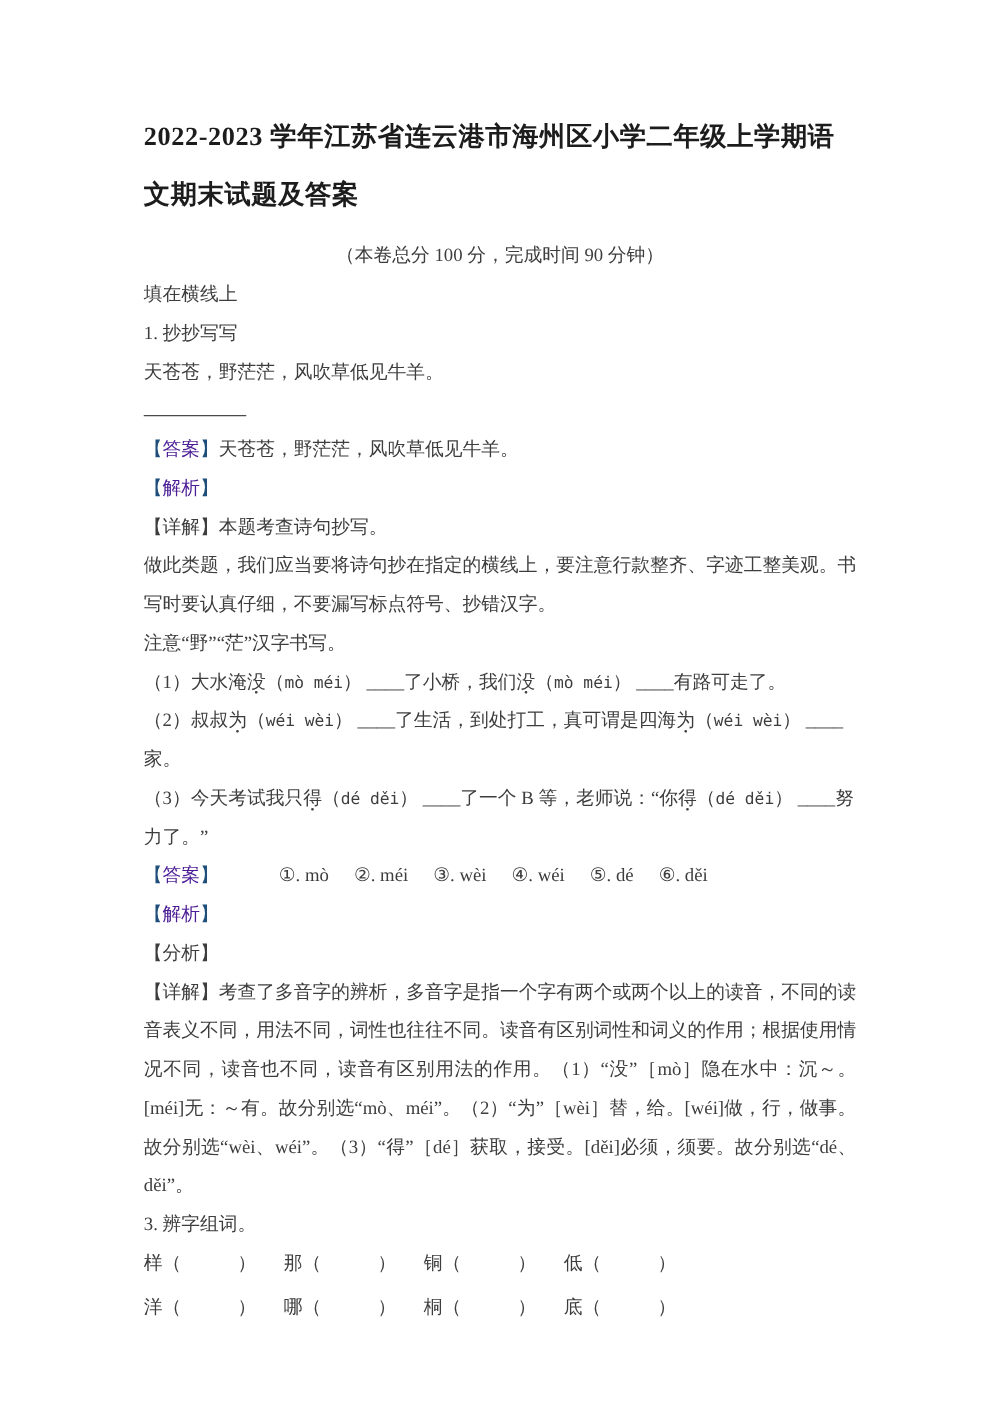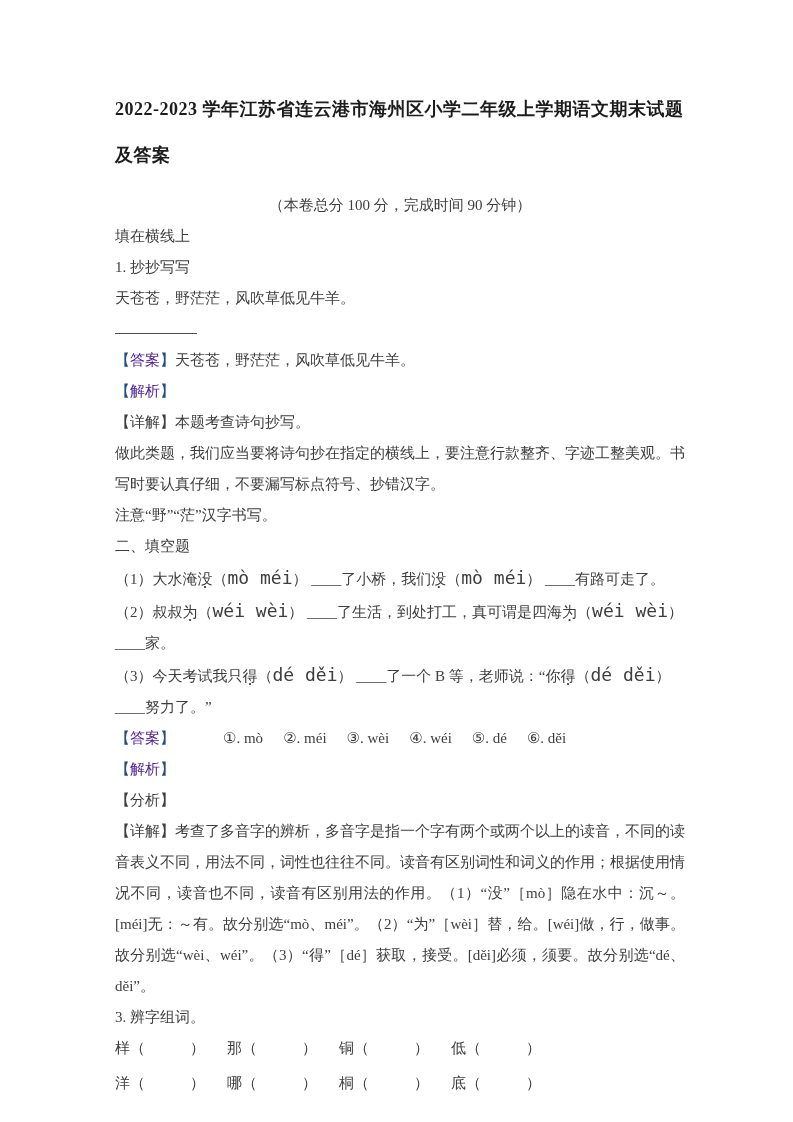--- a/index.html
+++ b/index.html
@@ -8,33 +8,33 @@
     width:793px; height:1122px;
     box-sizing:border-box;
     background:#ffffff;
     padding:86px 108px 0 115px;
     font-family:"Liberation Serif","DejaVu Serif",serif;
     color:#3d3d3d;
     font-size:15px;
     overflow:hidden;
   }
   .title {
-    font-size:18px;
+    font-size:21px;
     line-height:46px;
     font-weight:bold;
     color:#1c1c1c;
     margin:0 0 12px 0;
     letter-spacing:0.5px;
   }
   p { margin:0; line-height:31px; }
   .center { text-align:center; }
   .just { text-align:justify; }
   .br   { color:#1e4e79; }
   .lbl  { color:#4c1d95; }
-  .pin  { font-family:"DejaVu Sans Mono",monospace; font-size:18px; }
+  .pin  { font-family:"DejaVu Sans Mono",monospace; font-size:13px; }
   .em   { position:relative; }
   .em::after {
     content:"•";
     position:absolute; left:50%; transform:translateX(-50%);
     bottom:-0.52em; font-size:9px; line-height:1; color:#3d3d3d;
   }
   .uline-row { line-height:31px; }
   .uline {
     display:inline-block; width:82px; height:13px;
     border-bottom:1px solid #4a4a4a;
@@ -62,21 +62,20 @@
   <p class="uline-row"><span class="uline"></span></p>
 
   <p><span class="br">【</span><span class="lbl">答案</span><span class="br">】</span><span>天苍苍，野茫茫，风吹草低见牛羊。</span></p>
 
   <p><span class="br">【</span><span class="lbl">解析</span><span class="br">】</span></p>
 
   <p>【详解】本题考查诗句抄写。</p>
   <p class="just">做此类题，我们应当要将诗句抄在指定的横线上，要注意行款整齐、字迹工整美观。书写时要认真仔细，不要漏写标点符号、抄错汉字。</p>
   <p>注意“野”“茫”汉字书写。</p>
 
-  <p>二、填空题</p>
 
 
   <p><span>（1）大水淹</span><span class="em">没</span><span>（</span><span class="pin">mò méi</span><span>）</span><span> ____</span><span>了小桥，我们</span><span class="em">没</span><span>（</span><span class="pin">mò méi</span><span>）</span><span> ____</span><span>有路可走了。</span></p>
   <p><span>（2）叔叔</span><span class="em">为</span><span>（</span><span class="pin">wéi wèi</span><span>）</span><span> ____</span><span>了生活，到处打工，真可谓是四海</span><span class="em">为</span><span>（</span><span class="pin">wéi wèi</span><span>）</span><span> ____</span><span>家。</span></p>
   <p><span>（3）今天考试我只</span><span class="em">得</span><span>（</span><span class="pin">dé děi</span><span>）</span><span> ____</span><span>了一个 B 等，老师说：“你</span><span class="em">得</span><span>（</span><span class="pin">dé děi</span><span>）</span><span> ____</span><span>努力了。”</span></p>
 
   <p class="ansline"><span class="br">【</span><span class="lbl">答案</span><span class="br">】</span><span class="ans-item first">①. mò</span><span class="ans-item">②. méi</span><span class="ans-item">③. wèi</span><span class="ans-item">④. wéi</span><span class="ans-item">⑤. dé</span><span class="ans-item">⑥. děi</span></p>
 
   <p><span class="br">【</span><span class="lbl">解析</span><span class="br">】</span></p>
 

